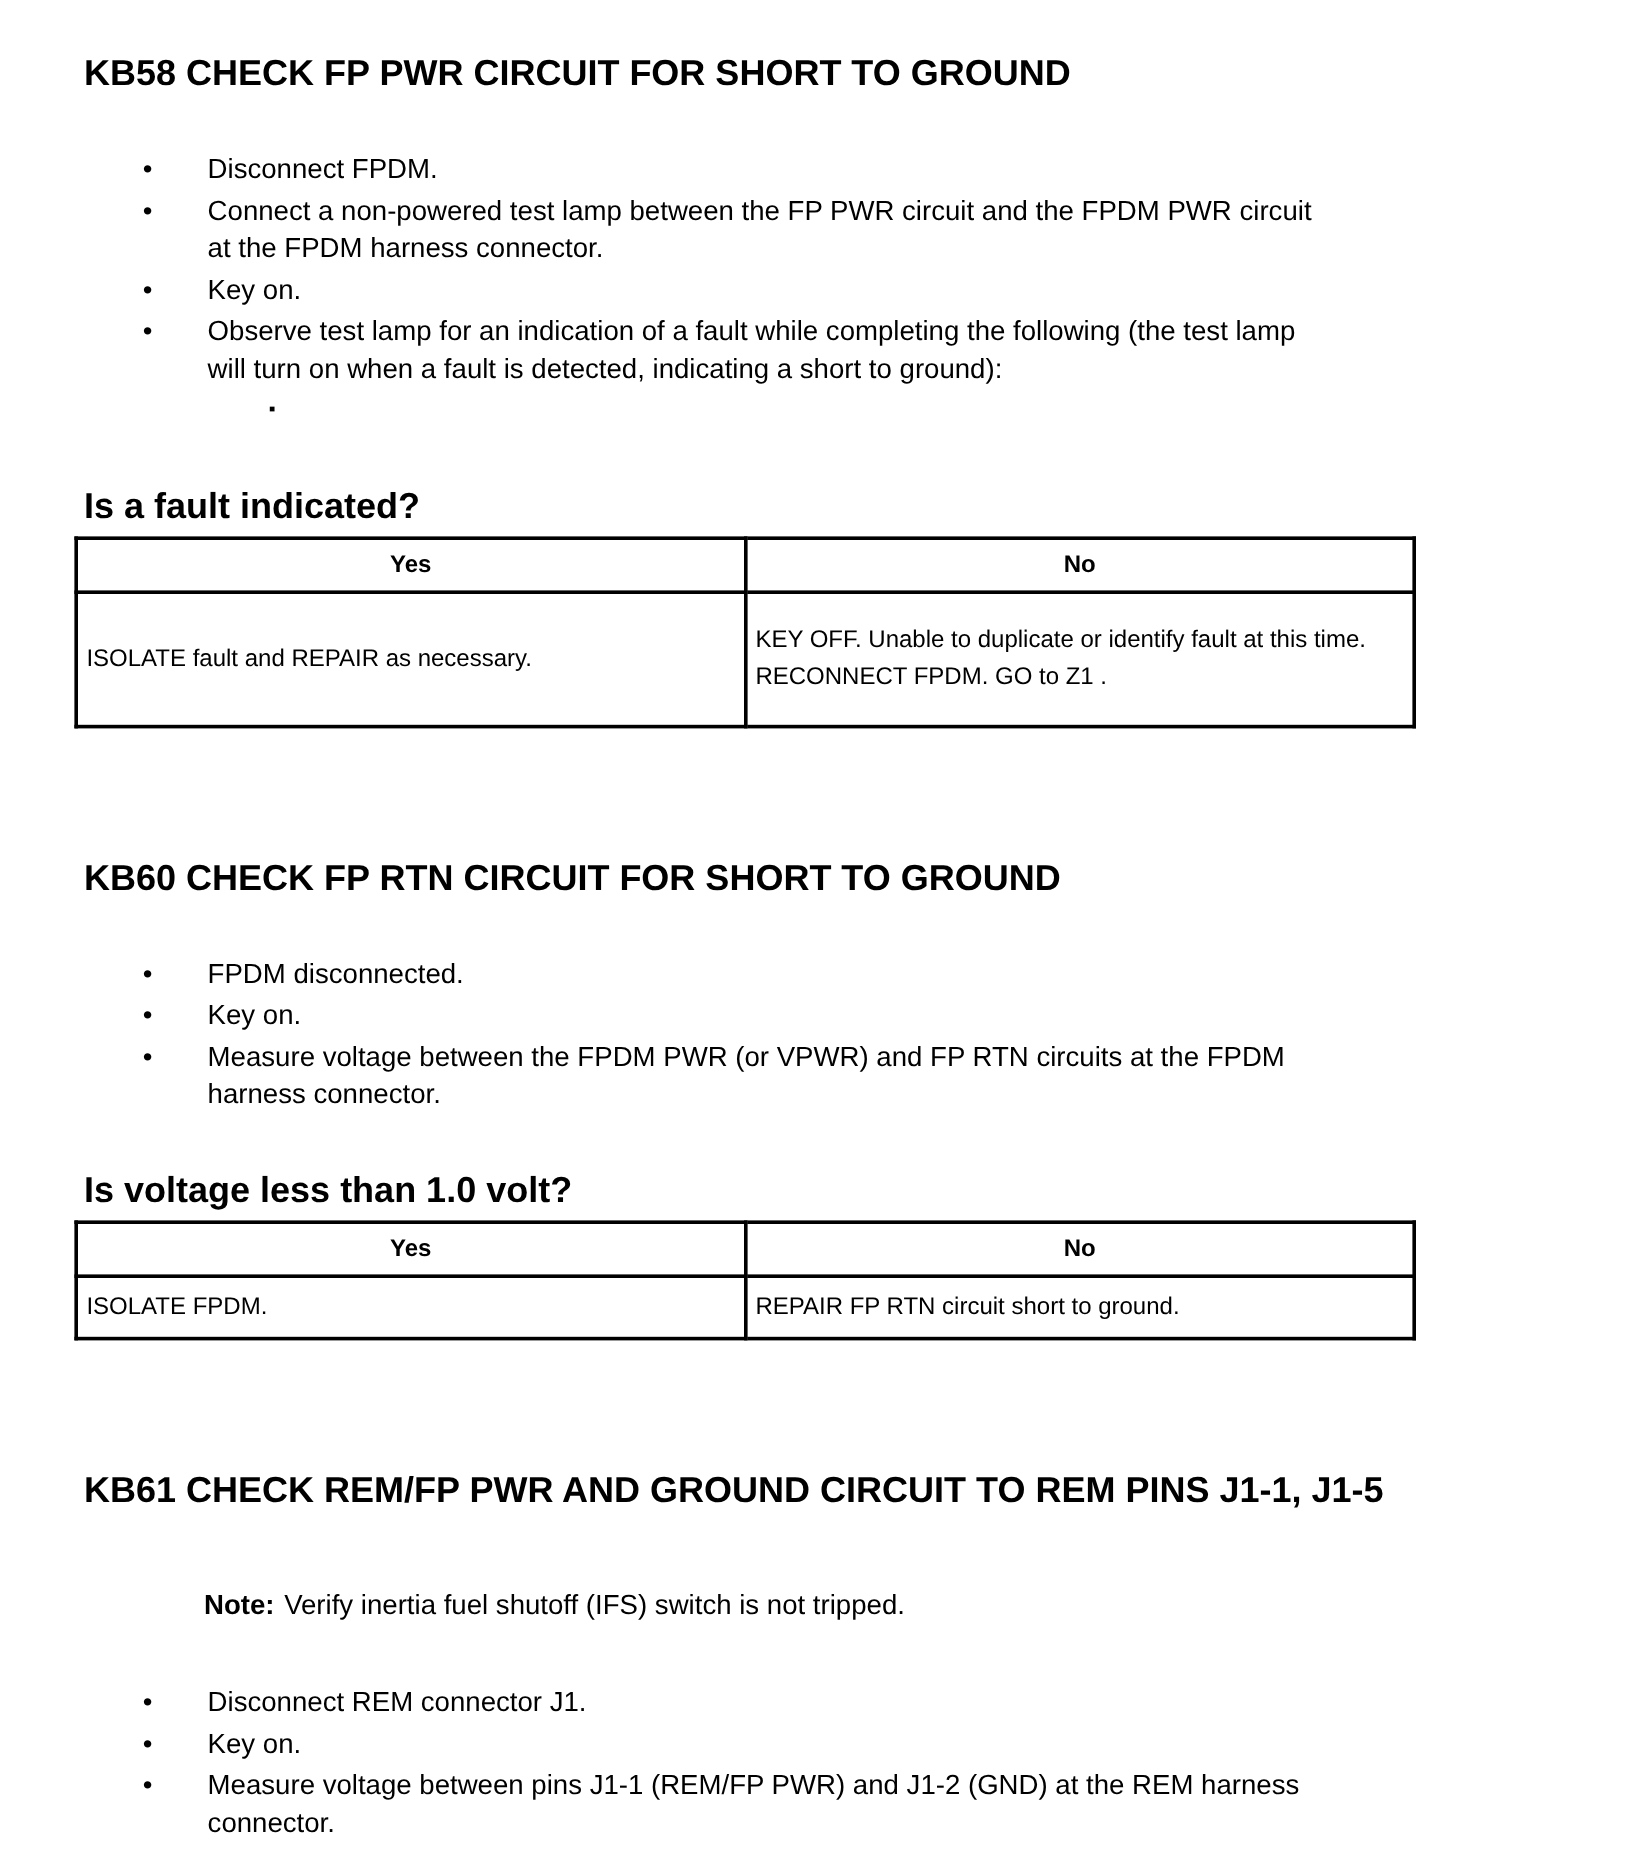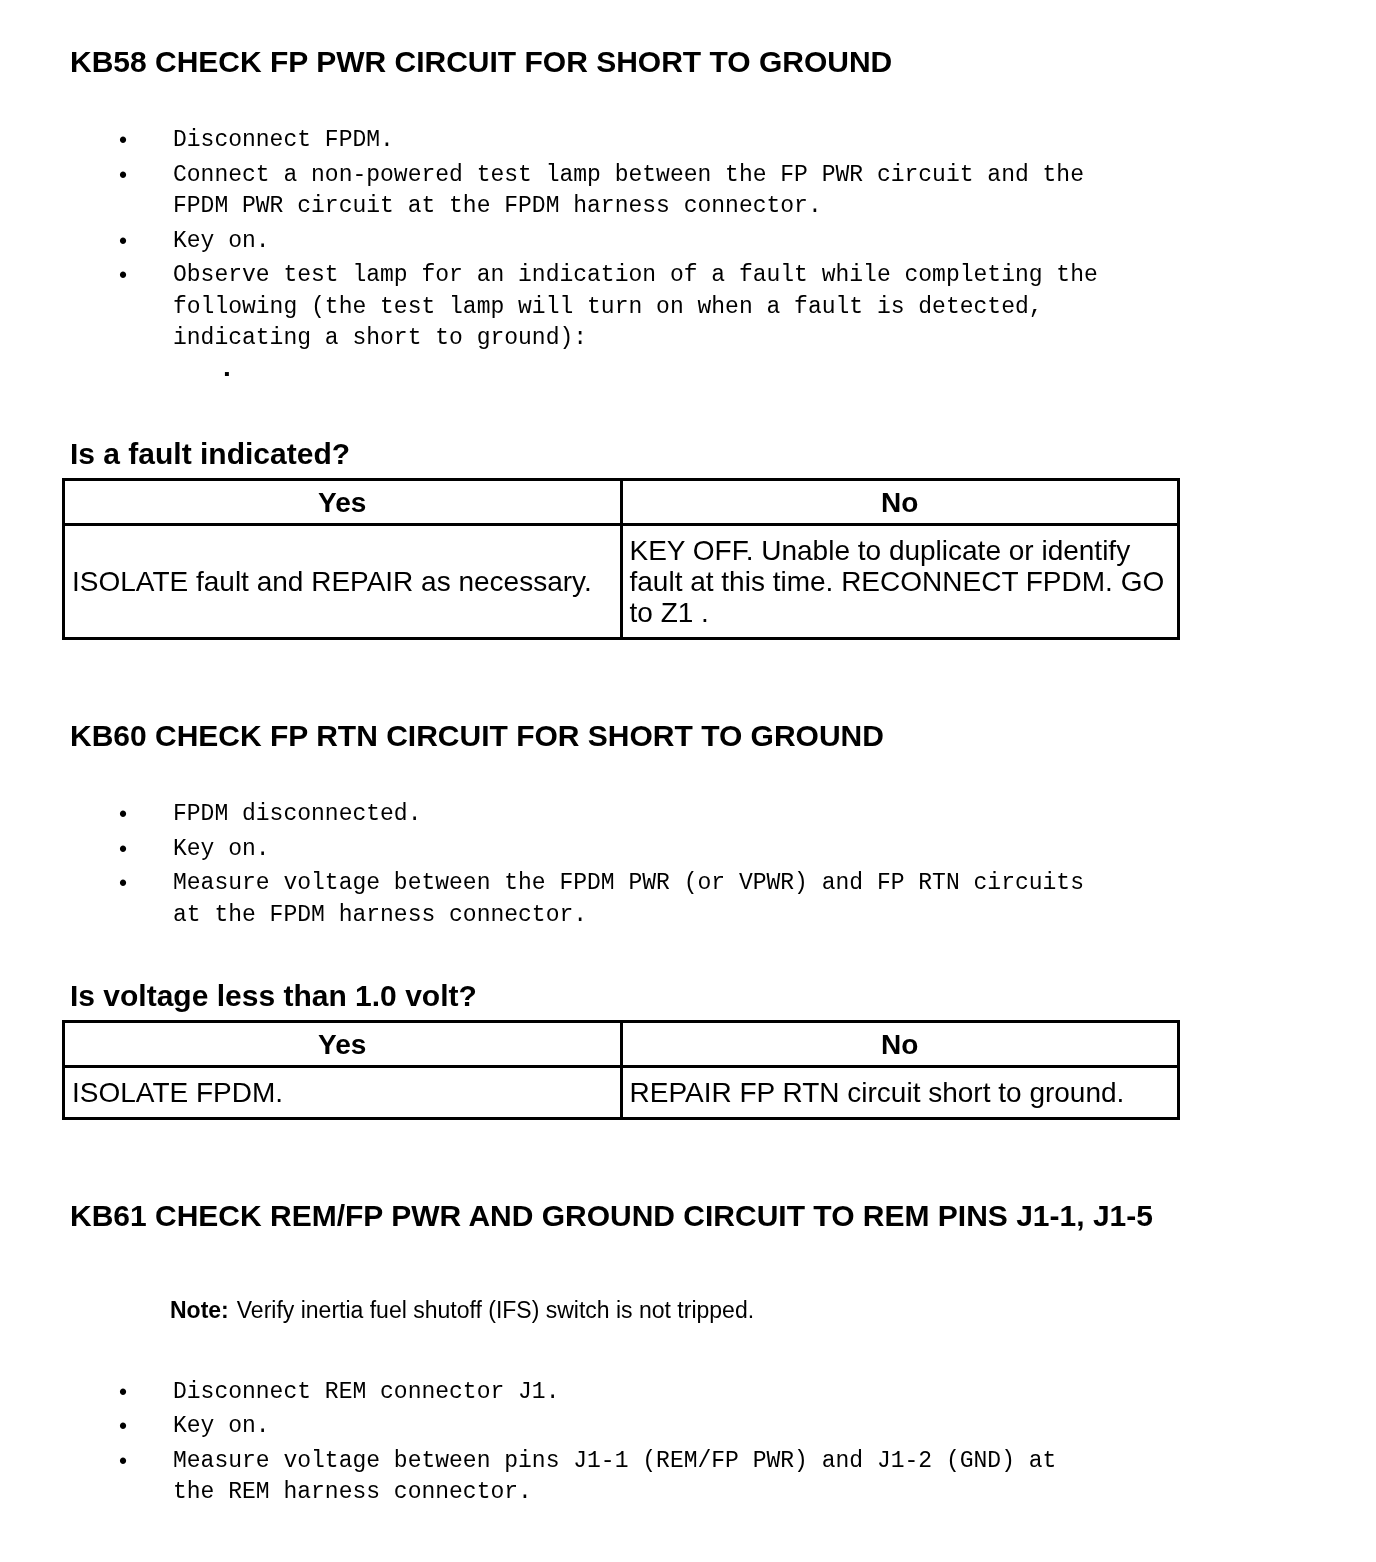--- a/index.html
+++ b/index.html
@@ -15,21 +15,21 @@
     min-height: 1562px;
     padding: 42px 58px 60px 70px;
     background: #ffffff;
   }
   .heading {
     font-size: 30px;
     font-weight: bold;
     line-height: 39px;
     margin-bottom: 44px;
   }
-  .heading.mt { margin-top: 76px; }
+  .heading.mt { margin-top: 106px; }
   ul.bullets { list-style: none; }
   ul.bullets li {
     display: flex;
     font-size: 23px;
     line-height: 31.5px;
     margin-bottom: 3px;
   }
   li.lvl1 .marker {
     flex: 0 0 60px;
     margin-left: 43px;
@@ -38,38 +38,38 @@
     font-size: 23px;
   }
   li.lvl2 .marker {
     flex: 0 0 48px;
     margin-left: 150px;
     text-align: left;
     padding-left: 4px;
     font-size: 16px;
     line-height: 31.5px;
   }
-  li .btext { flex: 1 1 auto; padding-right: 60px; font-family: Liberation Mono, monospace; }
+  li .btext { flex: 1 1 auto; padding-right: 60px; }
   .question {
     font-size: 30px;
     font-weight: bold;
     margin-top: 48px;
     margin-bottom: 7px;
   }
   table.decision {
     border-collapse: collapse;
     width: 1118px;
     margin-left: -8px;
     table-layout: fixed;
   }
   table.decision th,
   table.decision td {
     border: 3px solid #000000;
     width: 50%;
-    font-size: 28px;
+    font-size: 20px;
     line-height: 31px;
   }
   table.decision th {
     font-weight: bold;
     text-align: center;
     padding: 6px 8px 5px 8px;
   }
   table.decision td {
     text-align: left;
     vertical-align: middle;

